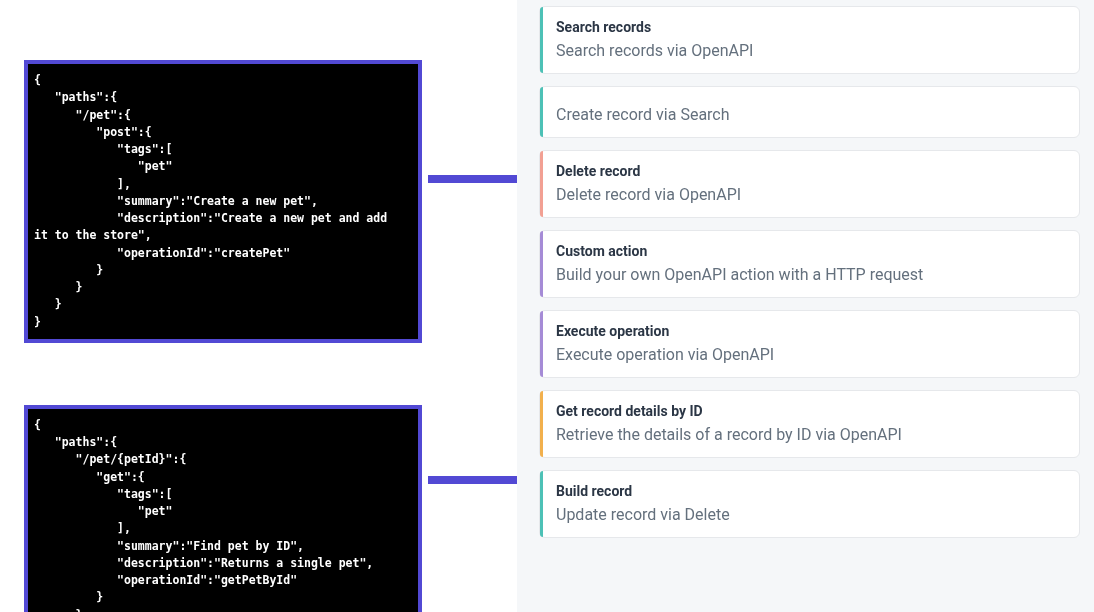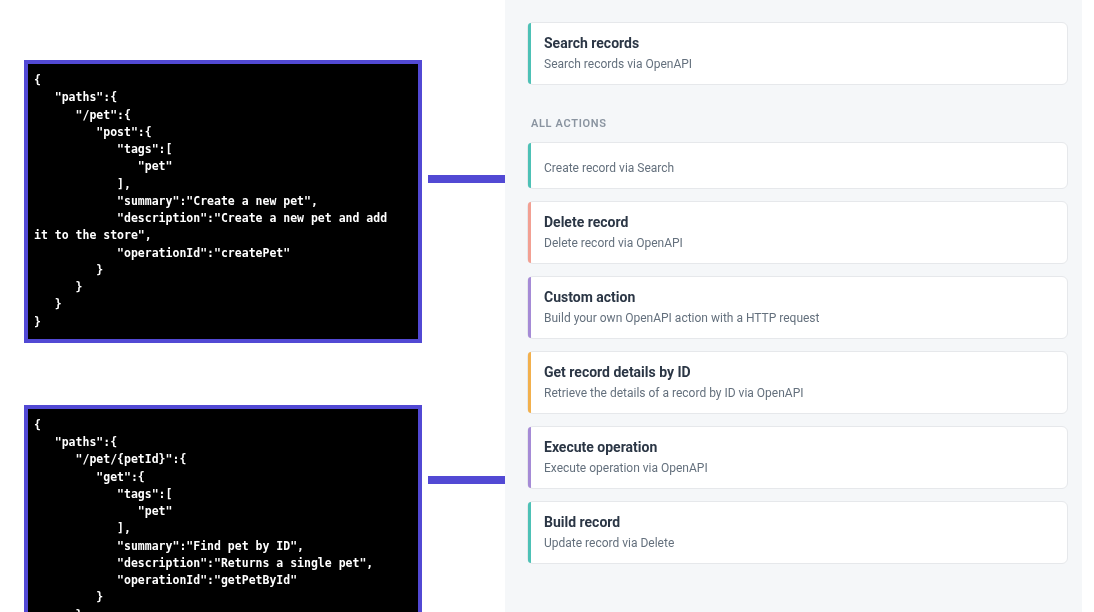--- a/index.html
+++ b/index.html
@@ -34,26 +34,26 @@
   .arrow {
     position: absolute;
     left: 426px;
     width: 116px;
     height: 40px;
   }
   .arrow svg { display: block; }
 
   .right-col {
     position: absolute;
-    left: 505px;
+    left: 517px;
     top: 0;
     width: 577px;
     height: 612px;
     background: #f5f7f9;
-    padding-top: 16px;
+    padding-top: 0;
   }
   .card-list {
     padding: 6px 14px 0 22px;
   }
   .section-label {
     font-size: 11px;
     letter-spacing: 0.06em;
     color: #8a94a0;
     font-weight: 600;
     margin: 32px 0 12px 4px;
@@ -77,21 +77,21 @@
   .stripe-teal::before   { background: #4dc1b6; }
   .stripe-purple::before { background: #a58bd6; }
   .stripe-salmon::before { background: #f2a093; }
   .stripe-orange::before { background: #f2b04d; }
   .action-title {
     font-size: 14px;
     font-weight: 700;
     color: #2b3645;
   }
   .action-desc {
-    font-size: 12px;
+    font-size: 16px;
     color: #64707d;
     margin-top: 6px;
   }
   .check-badge {
     position: absolute;
     left: 530px;
     top: 6px;
     width: 18px;
     height: 18px;
   }
@@ -152,44 +152,43 @@
 </div>
 
 <div class="right-col">
   <div class="card-list">
 
     <div class="action-card stripe-teal">
       <div class="action-title">Search records</div>
       <div class="action-desc">Search records via OpenAPI</div>
     </div>
 
-    <div class="section-label">ALL ACTIONS</div>
 
     <div class="action-card stripe-teal">
       <div class="action-desc">Create record via Search</div>
     </div>
 
     <div class="action-card stripe-salmon">
       <div class="action-title">Delete record</div>
       <div class="action-desc">Delete record via OpenAPI</div>
     </div>
 
     <div class="action-card stripe-purple">
       <div class="action-title">Custom action</div>
       <div class="action-desc">Build your own OpenAPI action with a HTTP request</div>
     </div>
 
+    <div class="action-card stripe-purple">
+      <div class="action-title">Execute operation</div>
+      <div class="action-desc">Execute operation via OpenAPI</div>
+    </div>
+
     <div class="action-card stripe-orange">
       <div class="action-title">Get record details by ID</div>
       <div class="action-desc">Retrieve the details of a record by ID via OpenAPI</div>
-    </div>
-
-    <div class="action-card stripe-purple">
-      <div class="action-title">Execute operation</div>
-      <div class="action-desc">Execute operation via OpenAPI</div>
     </div>
 
     <div class="action-card stripe-teal">
       <div class="action-title">Build record</div>
       <div class="action-desc">Update record via Delete</div>
     </div>
 
   </div>
 </div>
 

